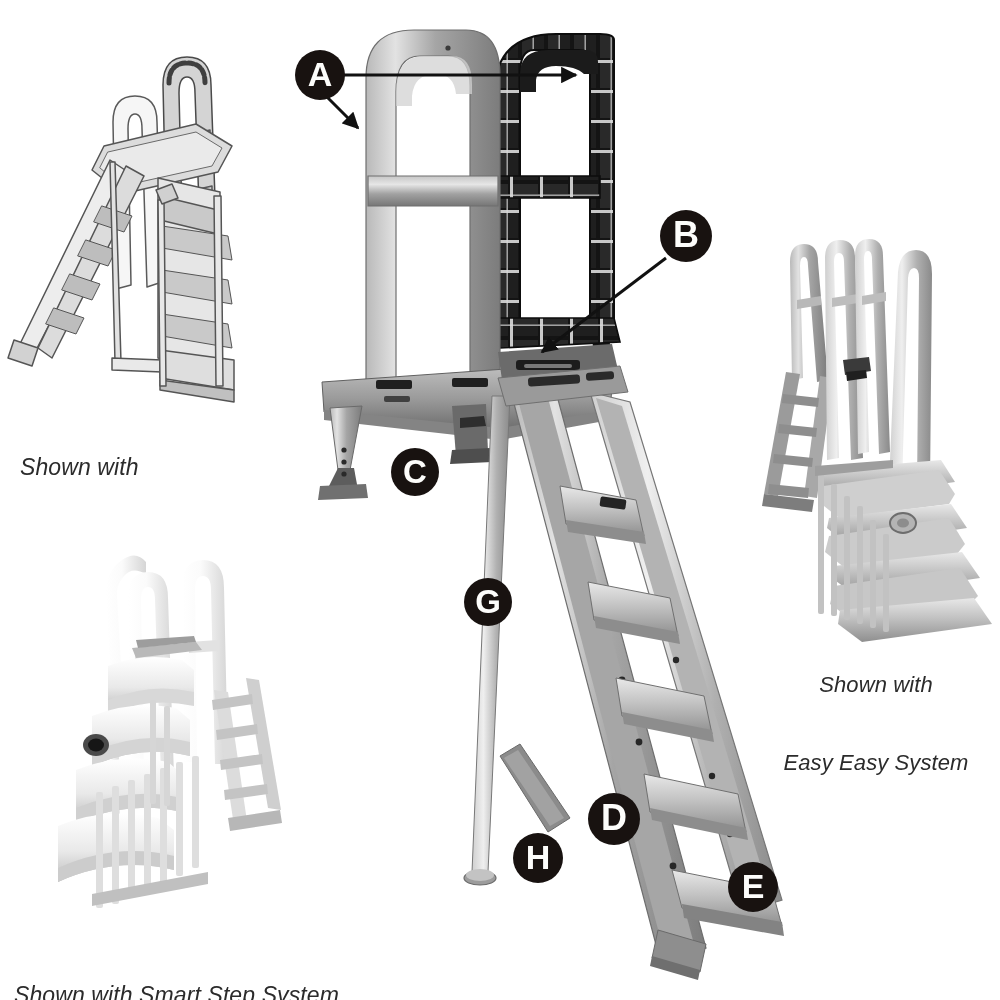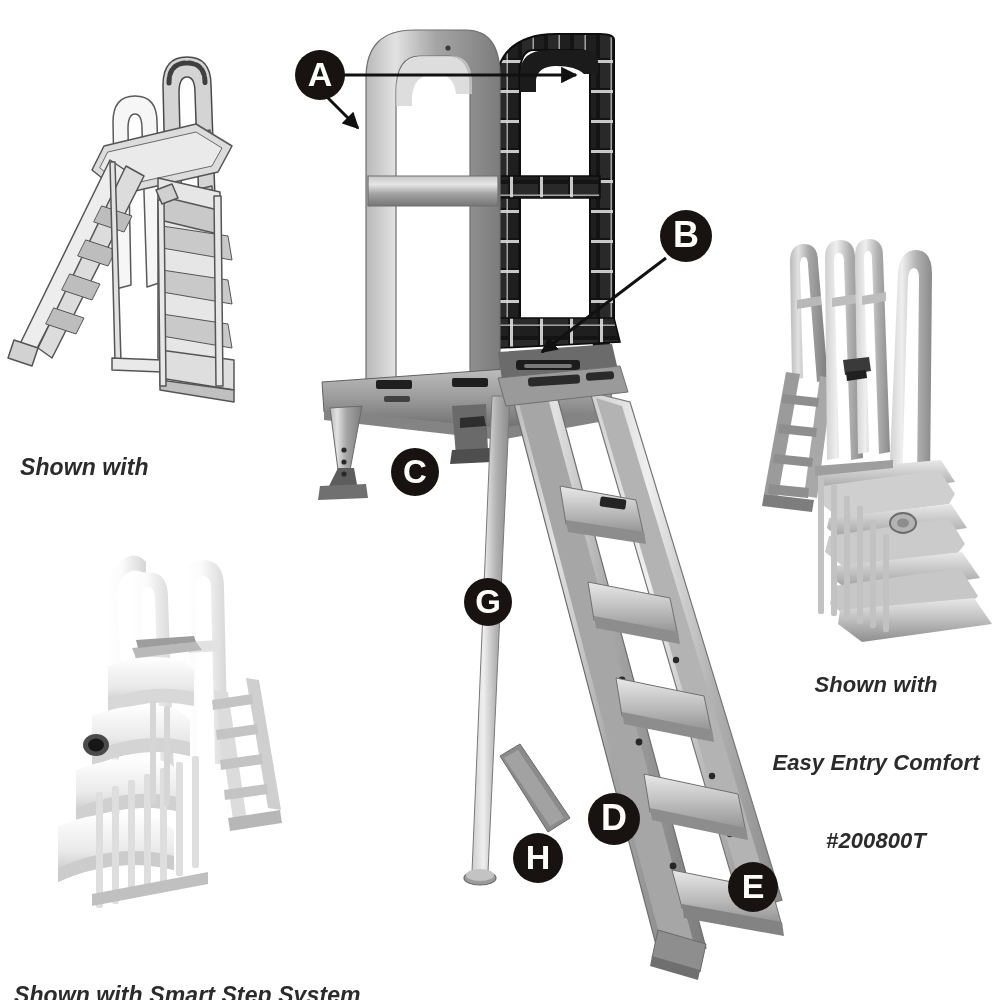--- a/index.html
+++ b/index.html
@@ -28,21 +28,21 @@
     inset: 0;
     width: 1000px;
     height: 1000px;
   }
 
   
   .caption {
     position: absolute;
     font-family: "Liberation Sans", sans-serif;
     font-style: italic;
-    font-weight: 700;
+    font-weight: 400;
     color: #2b2b2b;
     letter-spacing: 0.1px;
     white-space: pre;
     line-height: 1.18;
   }
   .caption-line { display: block; }
 
   #caption-comfort-incline {
     left: 20px;
     top: 400px;
@@ -471,17 +471,16 @@
     <span class="caption-line">Shown with</span>
   </div>
 
   <div class="caption" id="caption-smart-step">
     <span class="caption-line">Shown with Smart Step System</span>
     
   </div>
 
   <div class="caption" id="caption-easy-entry">
     <span class="caption-line">Shown with</span>
-    <span class="caption-line">Easy Entry Comfort</span>
-    <span class="caption-line">#200800T</span>
+    <span class="caption-line">Easy Easy System</span>
   </div>
 
 </div>
 
 </body></html>

